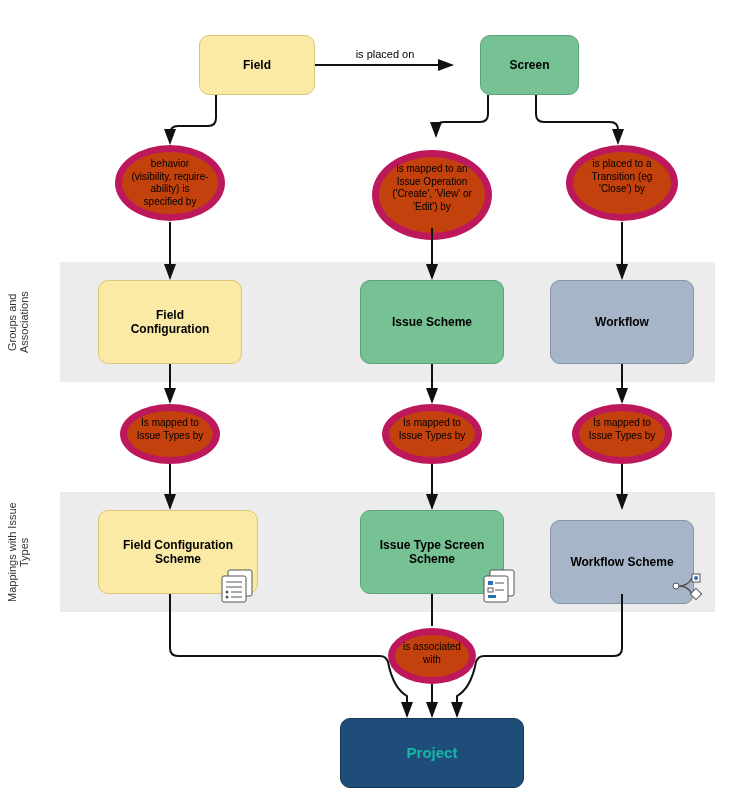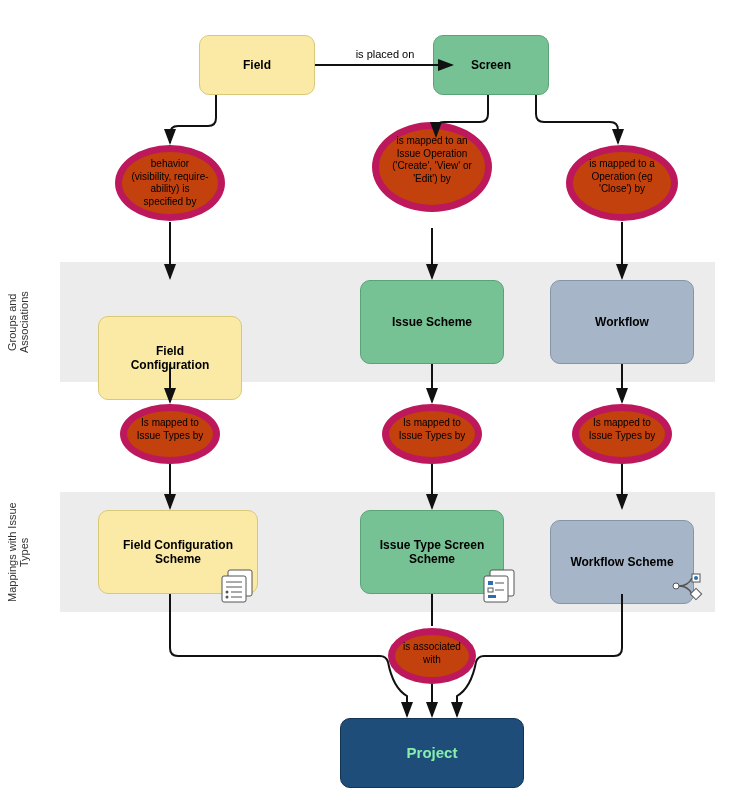--- a/index.html
+++ b/index.html
@@ -20,21 +20,21 @@
     text-align: center;
     font-size: 12px;
     font-weight: bold;
     box-sizing: border-box;
     padding: 17px;
     line-height: 1.2;
   }
   .box.yellow { background: #fbeaa6; border: 1px solid #d9c878; }
   .box.green  { background: #76c294; border: 1px solid #5aa377; }
   .box.blue   { background: #a6b5c7; border: 1px solid #8595a8; }
-  .box.navy   { background: #1f4d7a; border: 1px solid #133552; color: #86efac; font-size: 15px; }
+  .box.navy   { background: #1f4d7a; border: 1px solid #133552; color: #14b8a6; font-size: 15px; }
   .ellipse {
     position: absolute;
     background: #c2410c;
     border: 7px solid #be185d;
     border-radius: 50%;
     display: flex;
     justify-content: center;
     text-align: center;
     font-size: 10px;
     line-height: 1.25;
@@ -72,35 +72,35 @@
 
 <div class="band" style="top:262px; height:120px;"></div>
 <div class="band-label" style="top:262px; height:120px;">Groups and Associations</div>
 
 <div class="band" style="top:492px; height:120px;"></div>
 <div class="band-label" style="top:492px; height:120px;">Mappings with Issue Types</div>
 
 <div class="box yellow" style="left:199px; top:35px; width:116px; height:60px;">
   <span>Field</span>
 </div>
-<div class="box green" style="left:433px; top:35px; width:116px; height:60px;">
+<div class="box green" style="left:480px; top:35px; width:99px; height:60px;">
   <span>Screen</span>
 </div>
 
 <div class="ellipse" style="left:115px; top:145px; width:110px; height:76px;">
     <span>behavior (visibility, require-ability) is specified by</span>
   </div>
-<div class="ellipse" style="left:372px; top:122px; width:120px; height:90px;">
+<div class="ellipse" style="left:372px; top:150px; width:120px; height:90px;">
     <span>is mapped to an Issue Operation ('Create', 'View' or 'Edit') by</span>
   </div>
 <div class="ellipse" style="left:566px; top:145px; width:112px; height:76px;">
-    <span>is mapped to a Operation (eg 'Close') by</span>
-  </div>
-
-<div class="box yellow" style="left:98px; top:280px; width:144px; height:84px;margin-top:36px;">
+    <span>is placed to a Transition (eg 'Close') by</span>
+  </div>
+
+<div class="box yellow" style="left:98px; top:280px; width:144px; height:84px;">
     <span>Field Configuration</span>
   </div>
 <div class="box green" style="left:360px; top:280px; width:144px; height:84px;">
     <span>Issue Scheme</span>
   </div>
 <div class="box blue" style="left:550px; top:280px; width:144px; height:84px;">
     <span>Workflow</span>
   </div>
 
 <div class="ellipse" style="left:120px; top:404px; width:100px; height:60px;">

